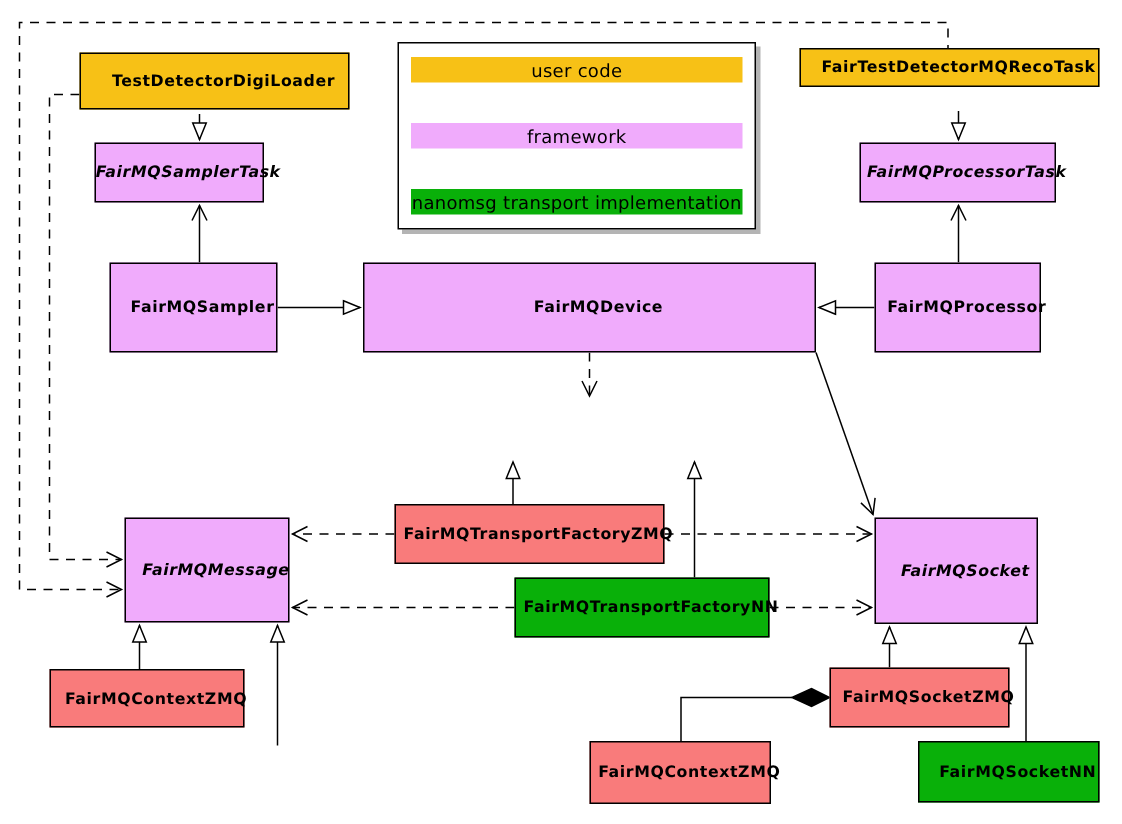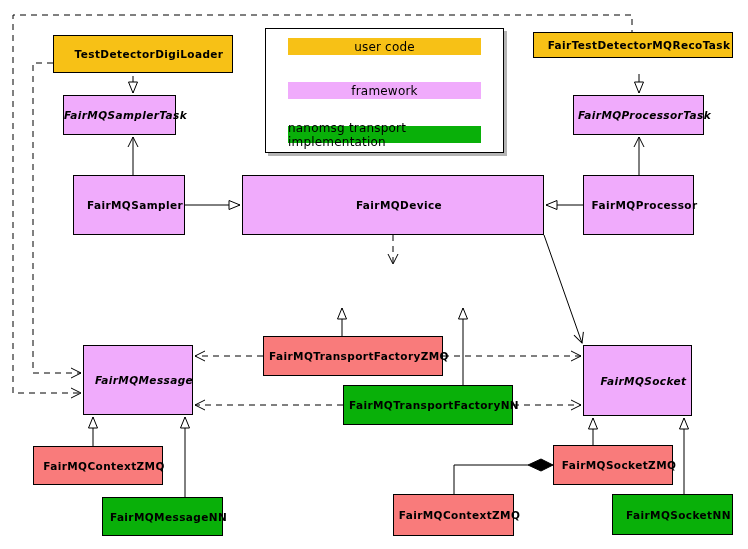--- a/index.html
+++ b/index.html
@@ -20,21 +20,21 @@
   .abstract{font-style:italic;}
   .user{background:#F7C116;}
   .fw{background:#f0abfc;}
   .zmq{background:#F97B7B;}
   .nn{background:#09B009;}
   .legend{
     position:absolute;left:265px;top:28px;width:239px;height:125px;
     background:#ffffff;border:1px solid #000;box-sizing:border-box;
     box-shadow:3px 3px 0 #b4b4b4;
     display:flex;flex-direction:column;justify-content:space-between;
-    padding:9px 22px;
+    padding:9px 8px;
   }
   .legend .bar{
     height:17px;display:flex;align-items:center;justify-content:center;
     font-size:12px;color:#000;letter-spacing:0.2px;
   }
 </style>
 </head>
 <body>
 
 <div id="canvas">
@@ -86,21 +86,20 @@
   <div class="node fw" style="left:242px;top:175px;width:302px;height:60px">FairMQDevice</div>
   <div class="node fw" style="left:583px;top:175px;width:111px;height:60px">FairMQProcessor</div>
 
   <div class="node zmq" style="left:263px;top:336px;width:180px;height:40px">FairMQTransportFactoryZMQ</div>
   <div class="node nn" style="left:343px;top:385px;width:170px;height:40px">FairMQTransportFactoryNN</div>
 
   <div class="node fw abstract" style="left:83px;top:345px;width:110px;height:70px">FairMQMessage</div>
   <div class="node fw abstract" style="left:583px;top:345px;width:109px;height:71px">FairMQSocket</div>
 
   <div class="node zmq" style="left:33px;top:446px;width:130px;height:39px">FairMQContextZMQ</div>
-  <div class="node nn" style="left:102px;top:497px;width:121px;height:39px">FairMQMessageNN</div>
 
   <div class="node zmq" style="left:553px;top:445px;width:120px;height:40px">FairMQSocketZMQ</div>
   <div class="node nn" style="left:612px;top:494px;width:121px;height:41px">FairMQSocketNN</div>
   <div class="node zmq" style="left:393px;top:494px;width:121px;height:42px">FairMQContextZMQ</div>
 
   <div class="legend">
     <div class="bar user">user code</div>
     <div class="bar fw">framework</div>
     <div class="bar nn">nanomsg transport implementation</div>
   </div>

